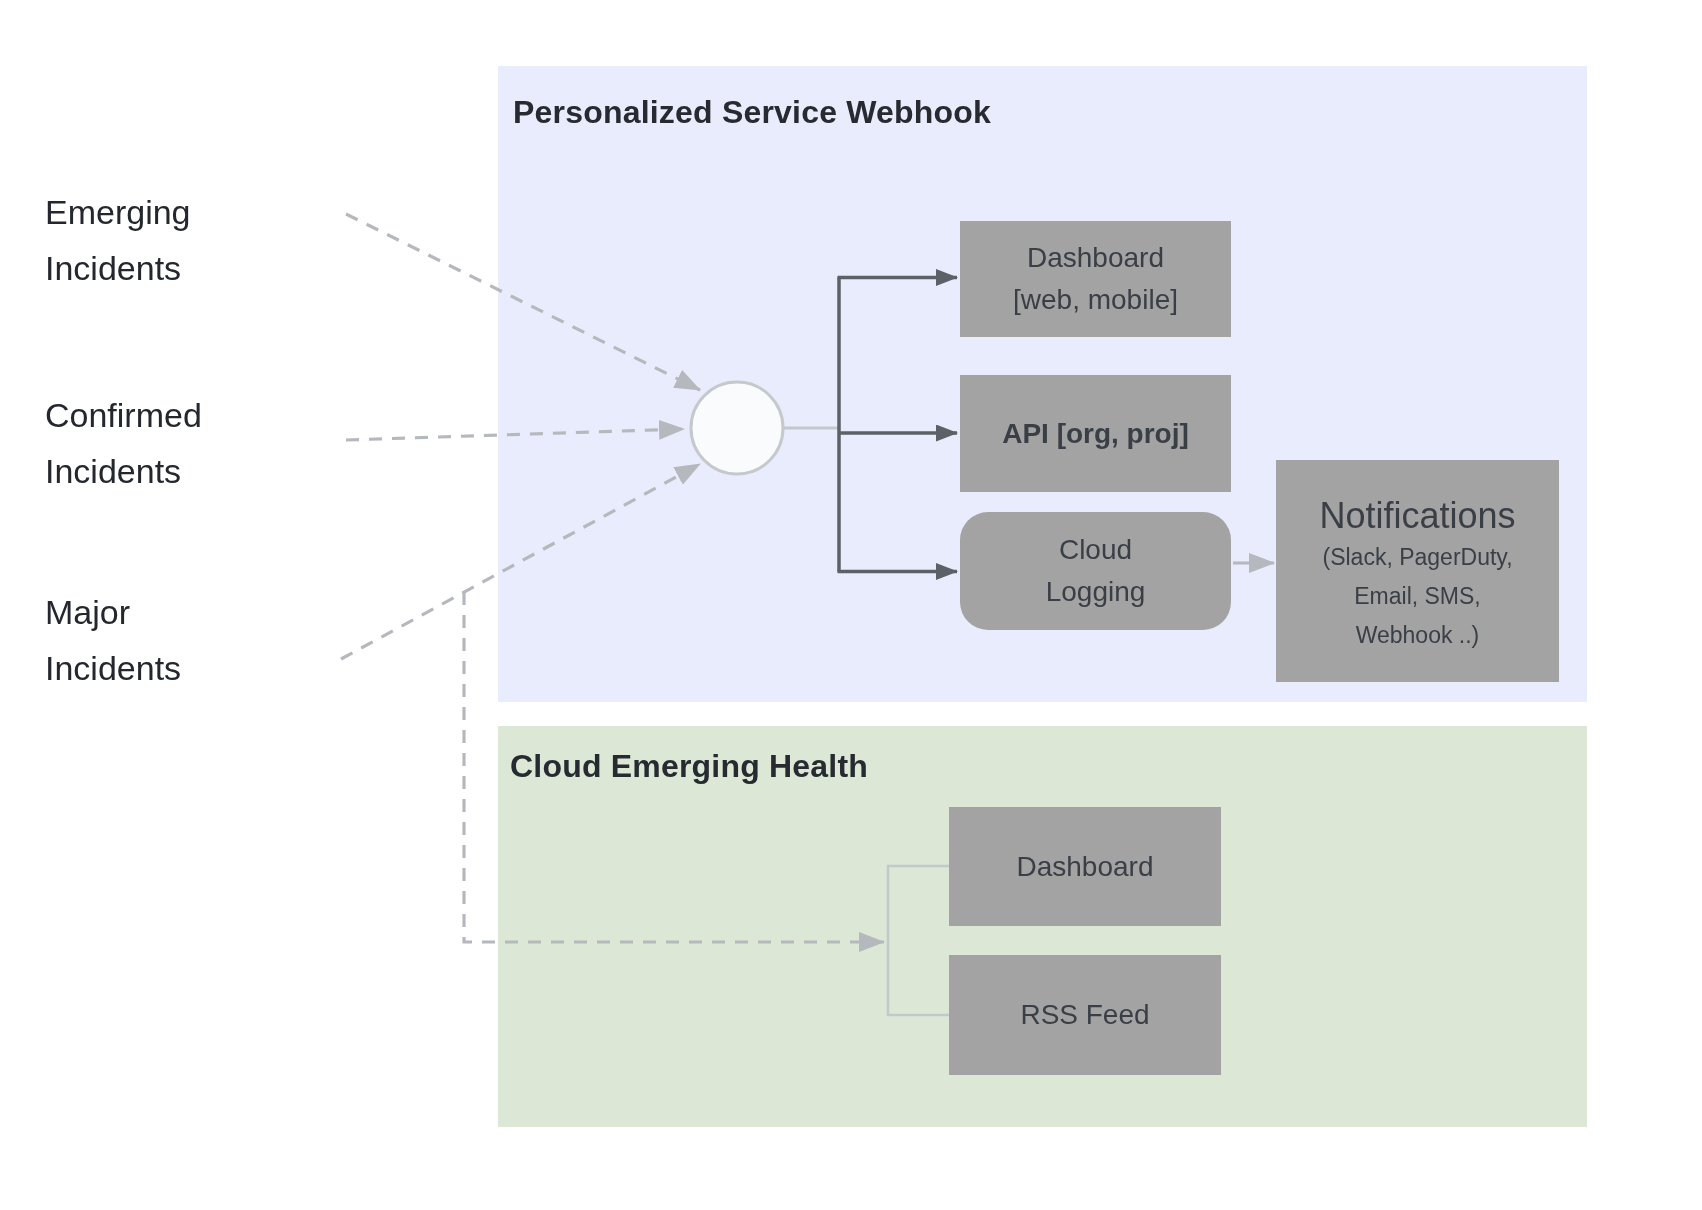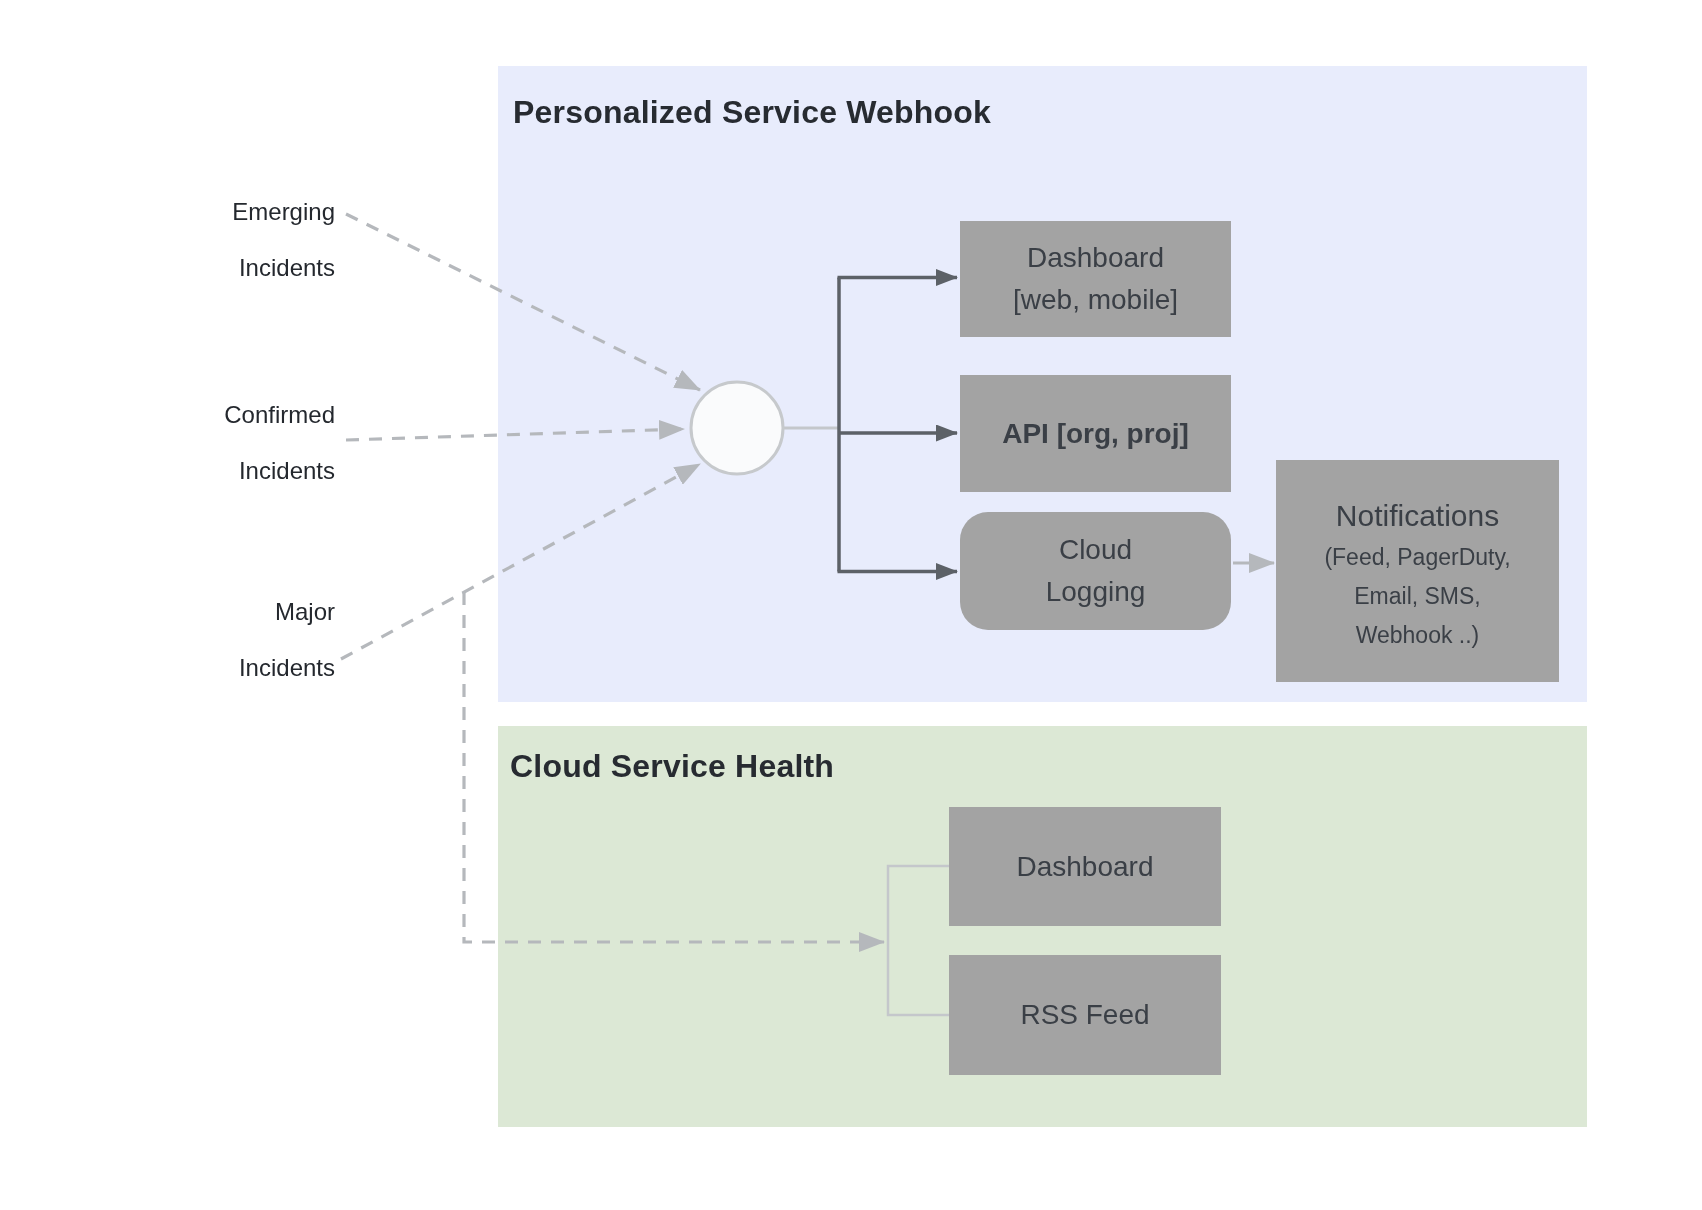--- a/index.html
+++ b/index.html
@@ -10,36 +10,36 @@
   .panel{position:absolute;z-index:1;}
   .panel-personalized{left:498px;top:66px;width:1089px;height:636px;background:#e8ecfc;}
   .panel-cloud{left:498px;top:726px;width:1089px;height:401px;background:#dce8d5;}
   .panel-title{
     position:absolute;z-index:4;font-weight:bold;font-size:32px;line-height:40px;
     color:#272b31;letter-spacing:0.2px;white-space:nowrap;
   }
   .title-personalized{left:513px;top:92px;}
   .title-cloud{left:510px;top:746px;}
   .input-label{
-    position:absolute;z-index:4;width:290px;text-align:right;color:#24282e;
-    font-size:24px;line-height:56px;font-weight:400;
+    position:absolute;z-index:4;width:290px;text-align:left;color:#24282e;
+    font-size:34px;line-height:56px;font-weight:400;
   }
   .input-emerging{left:45px;top:184px;}
   .input-confirmed{left:45px;top:387px;}
   .input-major{left:45px;top:584px;}
   .node-box{
     position:absolute;z-index:3;background:#a3a3a3;display:flex;flex-direction:column;
     align-items:center;justify-content:center;text-align:center;color:#3a3f46;
   }
   .box-line{font-size:28px;line-height:42px;white-space:nowrap;}
   .box-dashboard-web{left:960px;top:221px;width:271px;height:116px;}
   .box-api{left:960px;top:375px;width:271px;height:117px;font-weight:bold;}
   .box-cloud-logging{left:960px;top:512px;width:271px;height:118px;border-radius:28px;}
   .box-notifications{left:1276px;top:460px;width:283px;height:222px;padding-top:6px;box-sizing:border-box;}
-  .notif-title{font-size:30px;line-height:44px;white-space:nowrap;text-align:right;}
+  .notif-title{font-size:36px;line-height:44px;white-space:nowrap;text-align:right;}
   .notif-sub{font-size:23px;line-height:39px;white-space:nowrap;}
   .box-dashboard-green{left:949px;top:807px;width:272px;height:119px;}
   .box-rss{left:949px;top:955px;width:272px;height:120px;}
   .edges{position:absolute;left:0;top:0;z-index:2;pointer-events:none;}
 </style>
 </head>
 <body>
 
 <div class="stage">
 
@@ -68,21 +68,21 @@
     <line x1="837.5" y1="277.5" x2="957" y2="277.5" stroke="#5c6167" stroke-width="3.5" marker-end="url(#head-dark)"></line>
     <line x1="839" y1="433" x2="957" y2="433" stroke="#5c6167" stroke-width="3.5" marker-end="url(#head-dark)"></line>
     <line x1="837.5" y1="571.5" x2="957" y2="571.5" stroke="#5c6167" stroke-width="3.5" marker-end="url(#head-dark)"></line>
 
     <line x1="1233" y1="563" x2="1274" y2="563" stroke="#b5b8bc" stroke-width="3" marker-end="url(#head-light)"></line>
 
     <polyline points="949,866 888,866 888,1015 949,1015" fill="none" stroke="#c4c7cb" stroke-width="2.5"></polyline>
   </svg>
 
   <div class="panel-title title-personalized">Personalized Service Webhook</div>
-  <div class="panel-title title-cloud">Cloud Service Health</div>
+  <div class="panel-title title-cloud">Cloud Emerging Health</div>
 
   <div class="input-label input-emerging">
     <div>Emerging</div>
     <div>Incidents</div>
   </div>
   <div class="input-label input-confirmed">
     <div>Confirmed</div>
     <div>Incidents</div>
   </div>
   <div class="input-label input-major">
@@ -96,21 +96,21 @@
   </div>
   <div class="node-box box-api">
     <div class="box-line">API [org, proj]</div>
   </div>
   <div class="node-box box-cloud-logging">
     <div class="box-line">Cloud</div>
     <div class="box-line">Logging</div>
   </div>
   <div class="node-box box-notifications">
     <div class="notif-title">Notifications</div>
-    <div class="notif-sub">(Feed, PagerDuty,</div>
+    <div class="notif-sub">(Slack, PagerDuty,</div>
     <div class="notif-sub">Email, SMS,</div>
     <div class="notif-sub">Webhook ..)</div>
   </div>
 
   <div class="node-box box-dashboard-green">
     <div class="box-line">Dashboard</div>
   </div>
   <div class="node-box box-rss">
     <div class="box-line">RSS Feed</div>
   </div>

